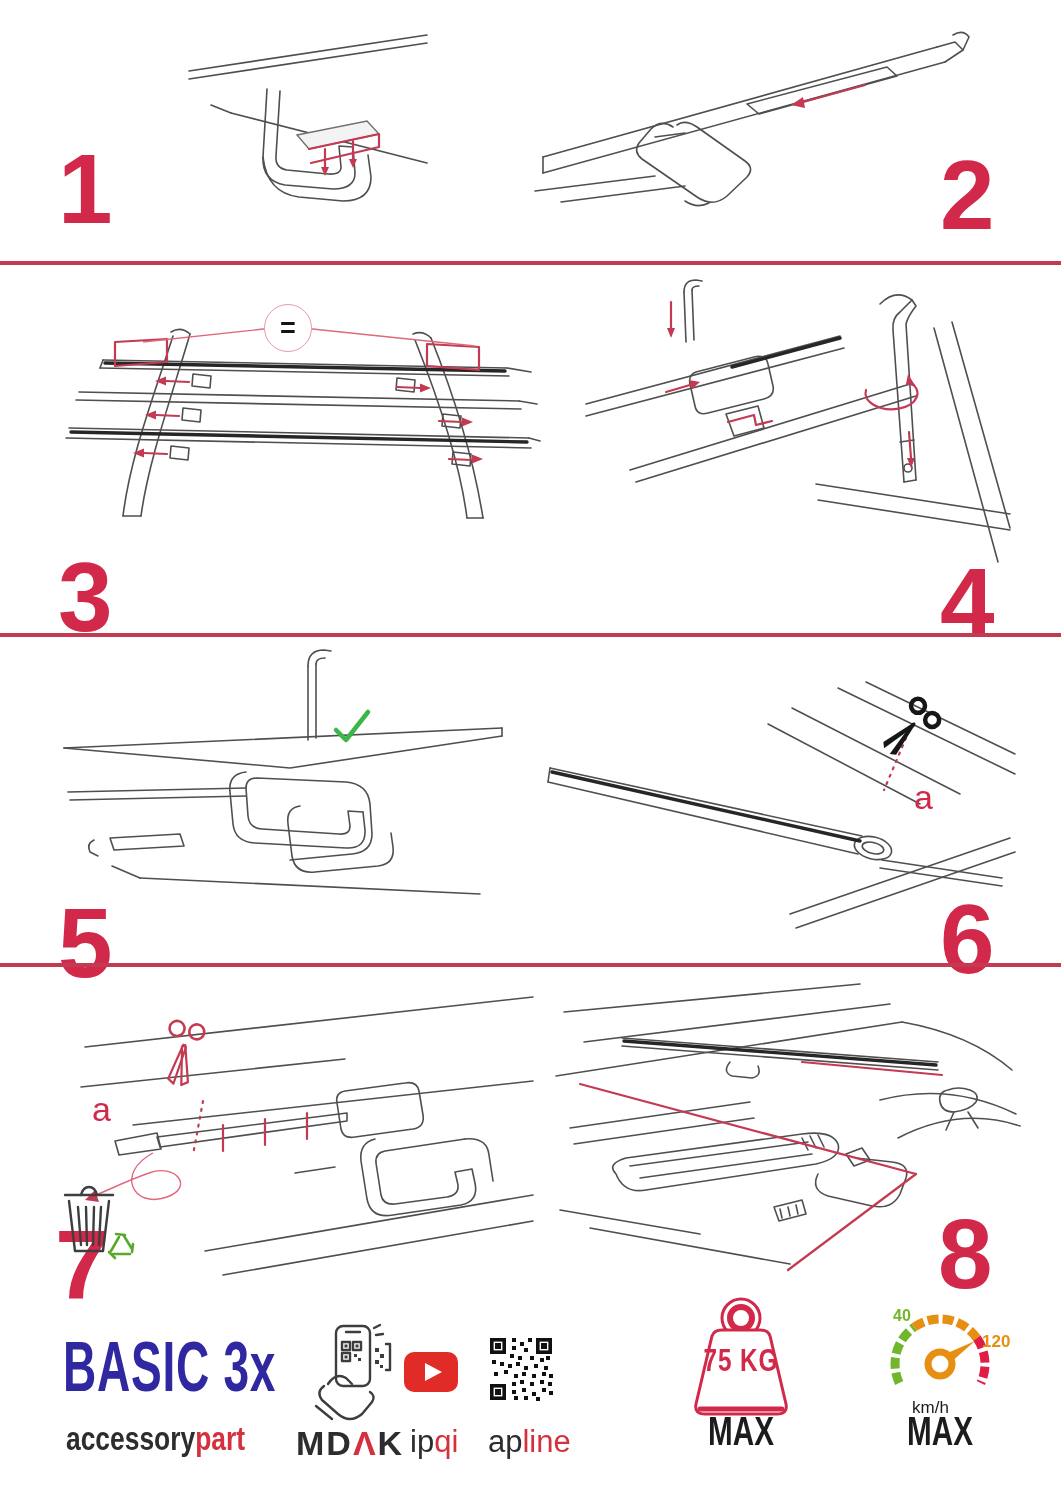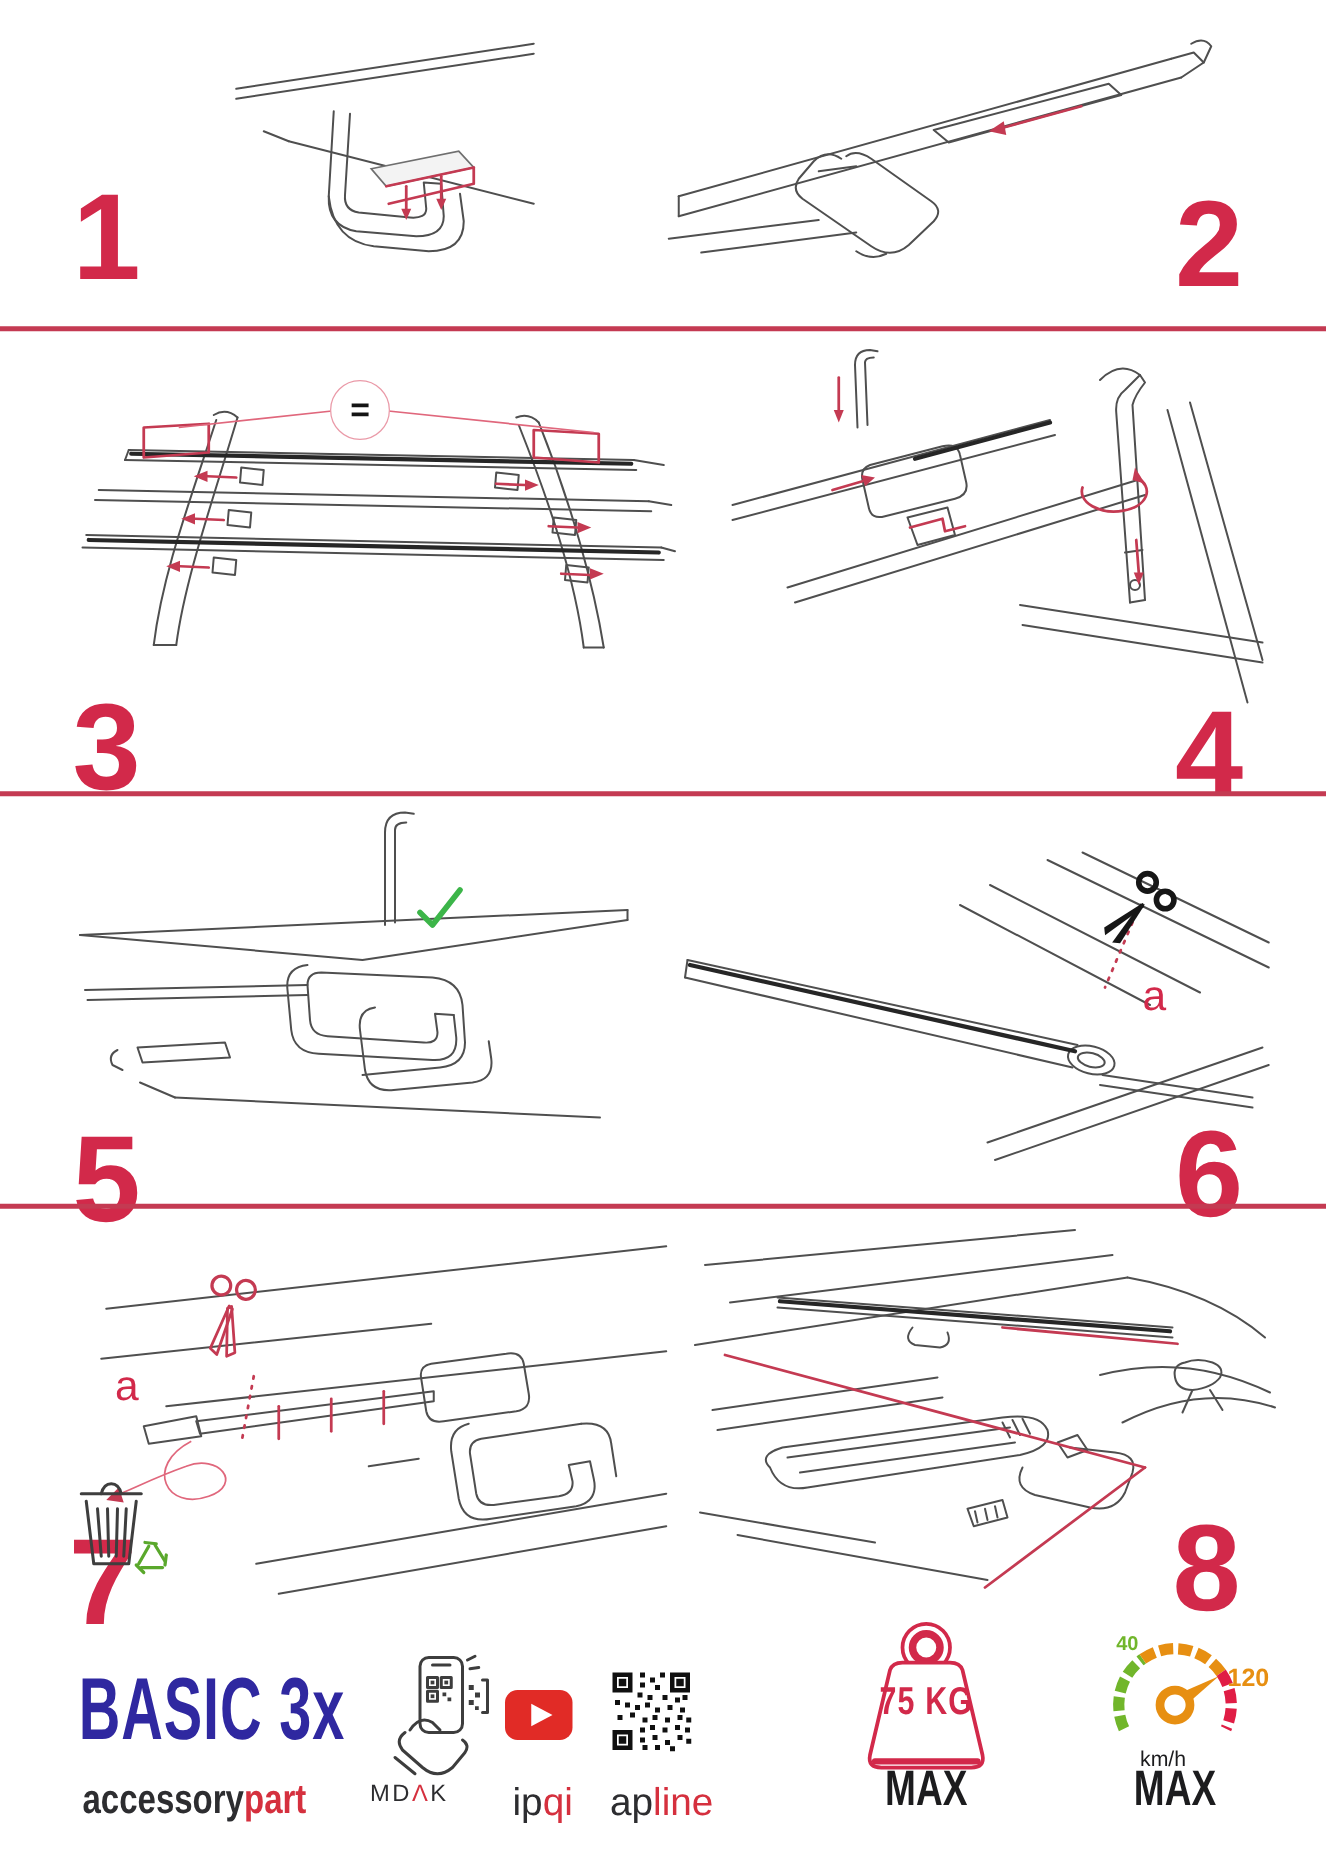--- a/index.html
+++ b/index.html
@@ -37,30 +37,30 @@
   svg .ga-g{stroke:var(--gauge-green);}
   svg .ga-o{stroke:var(--gauge-orange);}
   svg .ga-r{stroke:var(--gauge-red);}
   svg .ndl{fill:var(--gauge-orange);}
   svg .hub{fill:#fff;stroke:var(--gauge-orange);stroke-width:7;}
   .brand-name{position:absolute;left:63px;top:1332px;font-size:64px;font-weight:bold;color:var(--navy);
               transform:scale(0.72,1.1);transform-origin:left top;letter-spacing:1px;line-height:1;}
   .brand-sub{position:absolute;left:66px;top:1422px;font-size:33px;font-weight:bold;color:var(--dark);
              transform:scaleX(0.8);transform-origin:left top;line-height:1;}
   .redtxt{color:var(--brandred);}
-  .logo-text{position:absolute;left:296px;top:1426px;font-size:19px;font-weight:normal;color:var(--dark);
+  .logo-text{position:absolute;left:296px;top:1426px;font-size:34px;font-weight:bold;color:var(--dark);
              letter-spacing:2px;line-height:1;}
   .logo-light{position:absolute;left:410px;top:1426px;font-size:31px;color:var(--dark);line-height:1;}
   .apline{position:absolute;left:488px;top:1426px;font-size:31px;color:var(--dark);line-height:1;}
   .wval{position:absolute;left:666px;top:1348px;width:150px;text-align:center;font-size:27px;font-weight:bold;
         color:var(--accent);transform:scale(0.9,1.15);letter-spacing:1px;line-height:1;}
   .wmax{position:absolute;width:150px;text-align:center;font-size:38px;font-weight:bold;color:#1c1c1e;
         transform:scale(0.78,1.05);line-height:1;}
   .g60{position:absolute;left:893px;top:1308px;font-size:16px;font-weight:bold;color:var(--gauge-green);line-height:1;}
-  .g120{position:absolute;left:982px;top:1333px;font-size:20px;font-weight:bold;color:var(--gauge-orange);line-height:1;}
+  .g120{position:absolute;left:982px;top:1333px;font-size:17px;font-weight:bold;color:var(--gauge-orange);line-height:1;}
   .gunit{position:absolute;left:912px;top:1399px;width:132px;font-size:17px;color:#1c1c1e;line-height:1;}
 </style>
 </head>
 <body>
 
 <div class="page">
 
   <div class="num" style="left:58px;top:140px">1</div>
   <div class="num" style="left:940px;top:146px">2</div>
   <div class="num" style="left:58px;top:548px">3</div>

